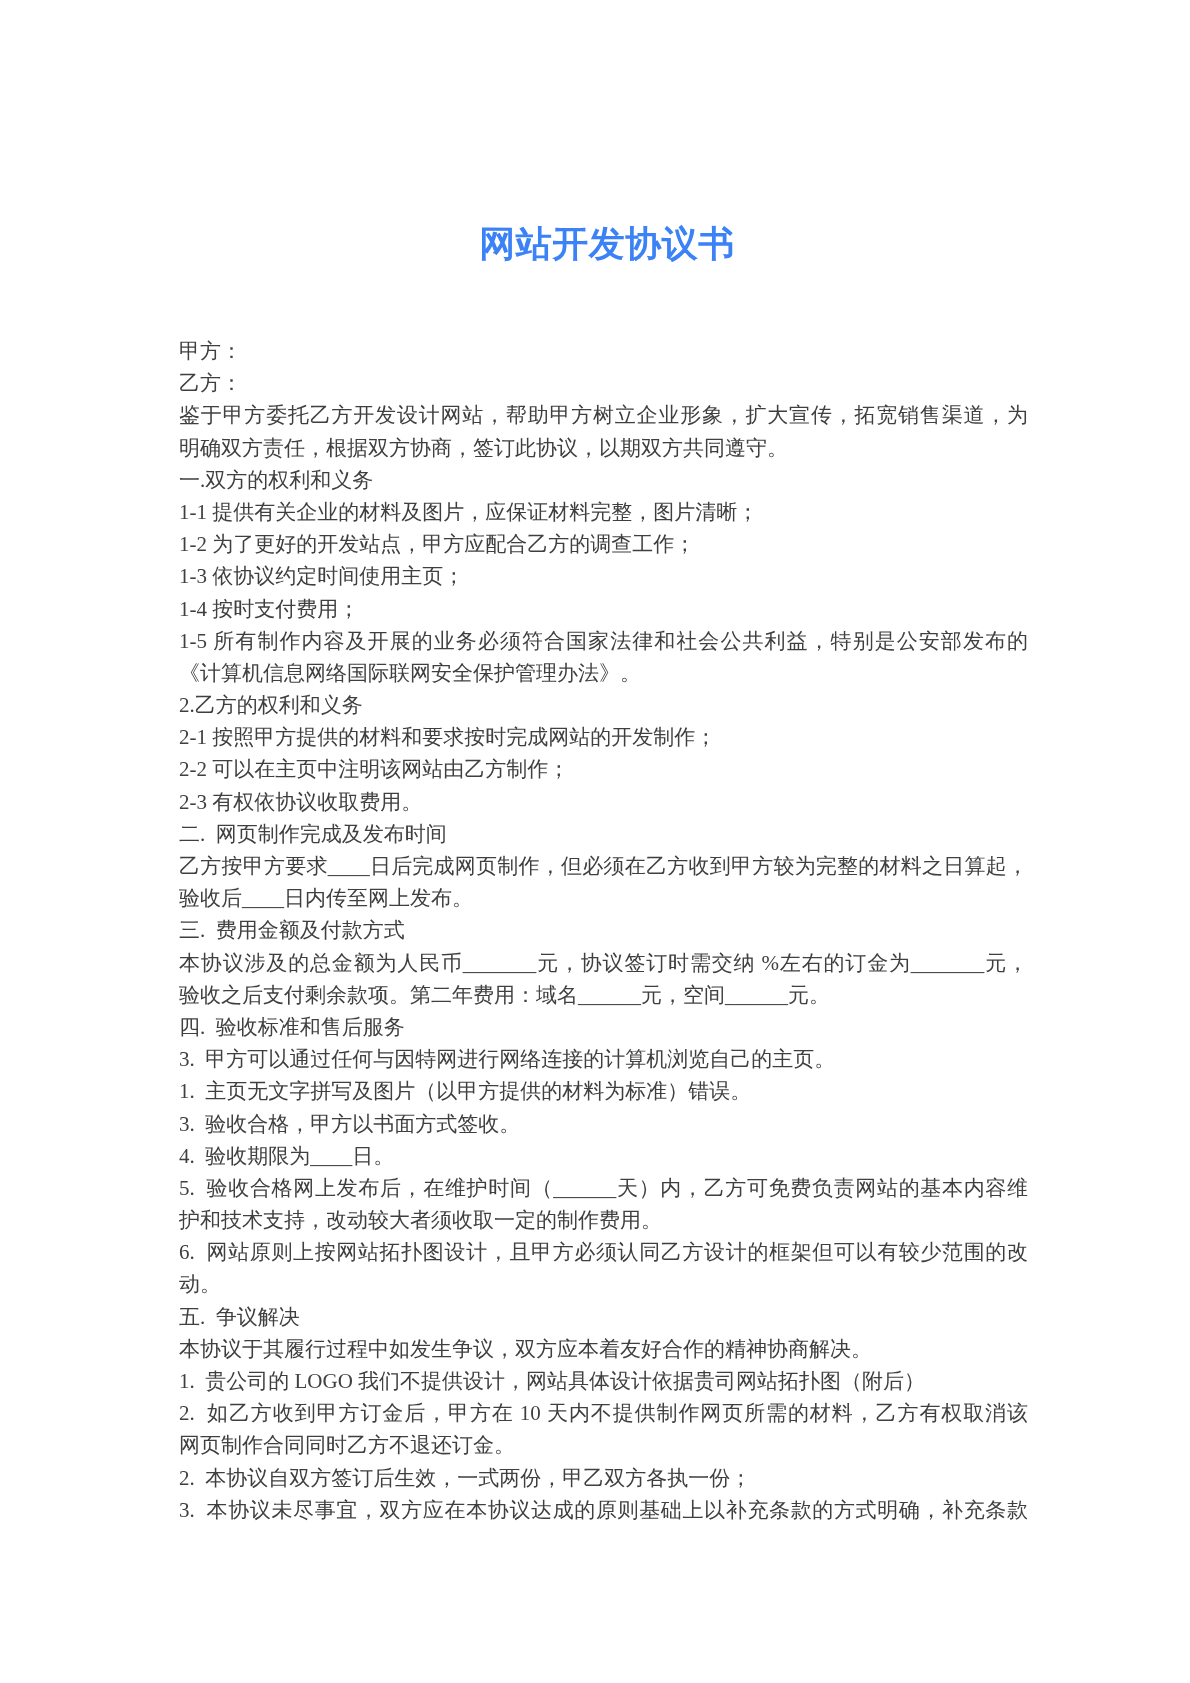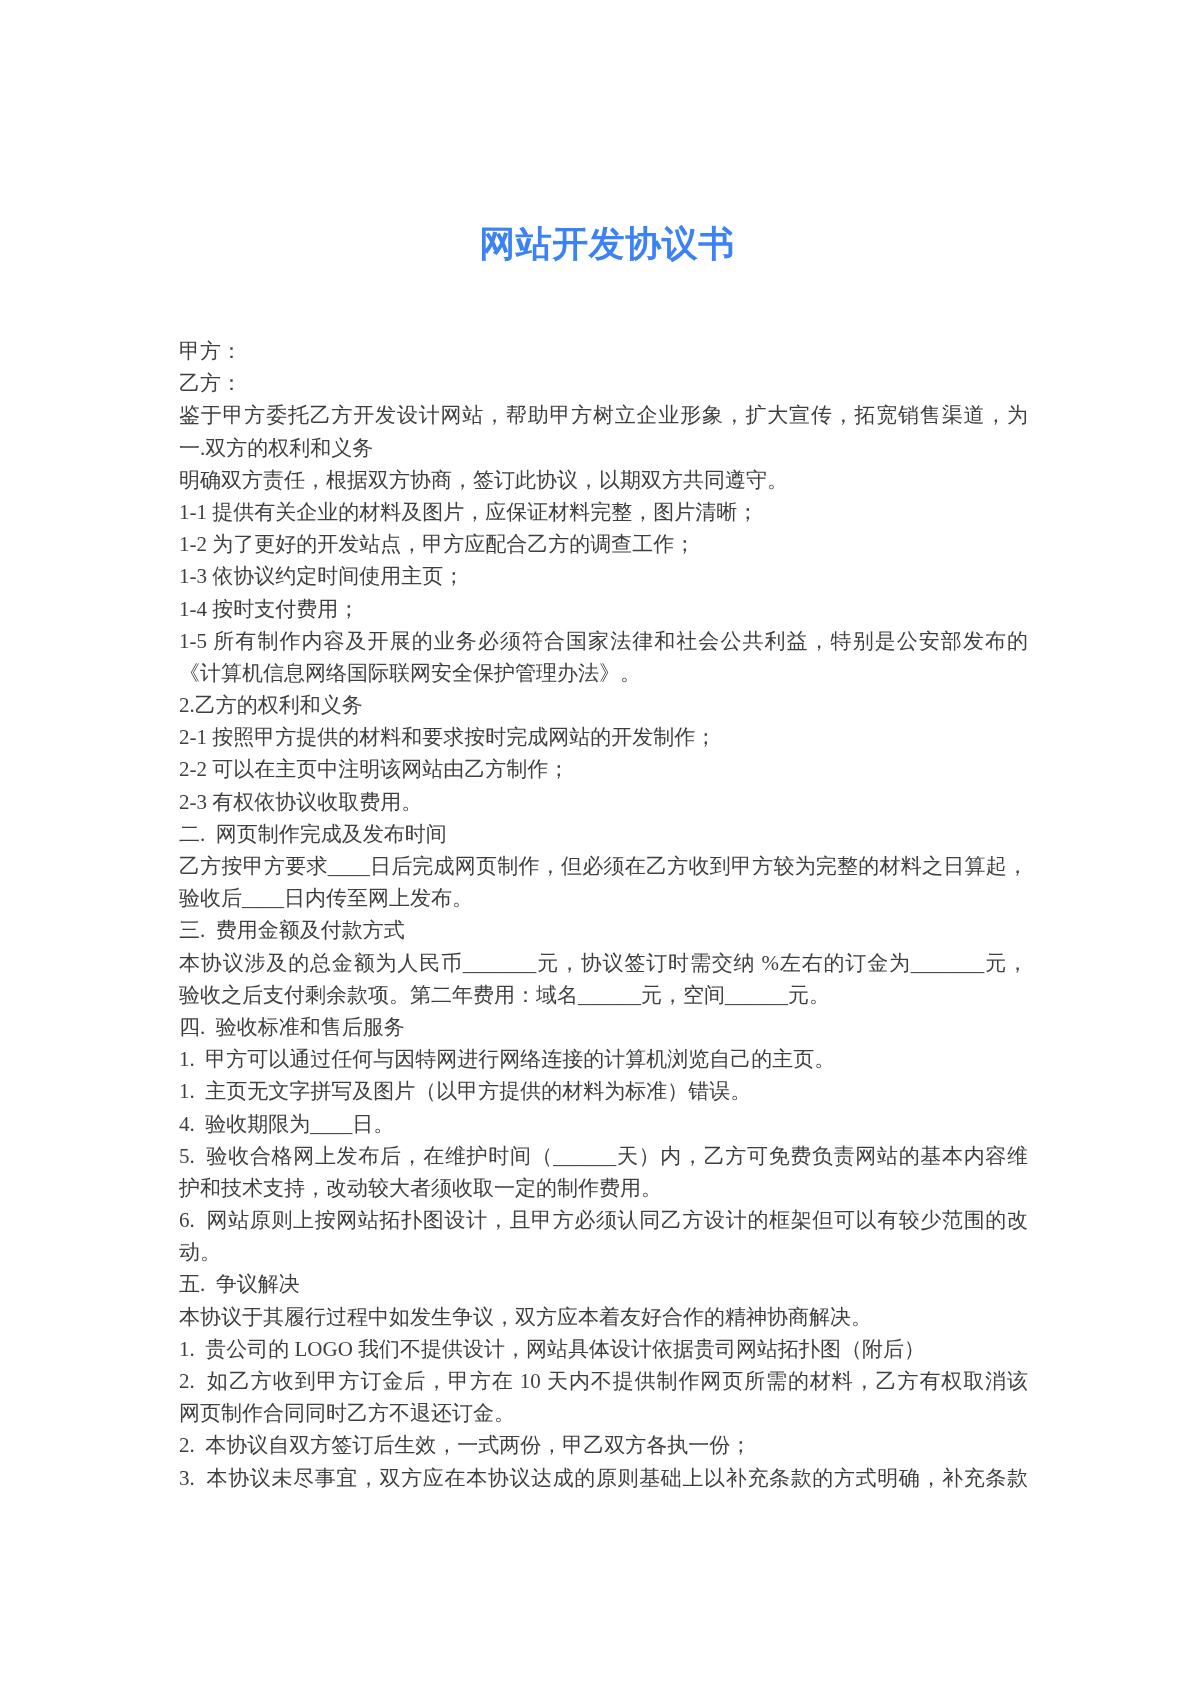--- a/index.html
+++ b/index.html
@@ -51,41 +51,42 @@
 </style>
 </head>
 <body>
 
 <div class="page">
   <h1 class="doc-title">网站开发协议书</h1>
   <div class="doc-body">
       <div class="line">甲方：</div>
       <div class="line">乙方：</div>
       <div class="line j">鉴于甲方委托乙方开发设计网站，帮助甲方树立企业形象，扩大宣传，拓宽销售渠道，为</div>
+      <div class="line">明确双方责任，根据双方协商，签订此协议，以期双方共同遵守。</div>
       <div class="line">一.双方的权利和义务</div>
-      <div class="line">明确双方责任，根据双方协商，签订此协议，以期双方共同遵守。</div>
       <div class="line">1-1 提供有关企业的材料及图片，应保证材料完整，图片清晰；</div>
       <div class="line">1-2 为了更好的开发站点，甲方应配合乙方的调查工作；</div>
       <div class="line">1-3 依协议约定时间使用主页；</div>
       <div class="line">1-4 按时支付费用；</div>
       <div class="line j">1-5 所有制作内容及开展的业务必须符合国家法律和社会公共利益，特别是公安部发布的</div>
       <div class="line">《计算机信息网络国际联网安全保护管理办法》。</div>
       <div class="line">2.乙方的权利和义务</div>
       <div class="line">2-1 按照甲方提供的材料和要求按时完成网站的开发制作；</div>
       <div class="line">2-2 可以在主页中注明该网站由乙方制作；</div>
       <div class="line">2-3 有权依协议收取费用。</div>
       <div class="line">二.  网页制作完成及发布时间</div>
       <div class="line j">乙方按甲方要求____日后完成网页制作，但必须在乙方收到甲方较为完整的材料之日算起，</div>
       <div class="line">验收后____日内传至网上发布。</div>
       <div class="line">三.  费用金额及付款方式</div>
       <div class="line j">本协议涉及的总金额为人民币_______元，协议签订时需交纳 %左右的订金为_______元，</div>
       <div class="line">验收之后支付剩余款项。第二年费用：域名______元，空间______元。</div>
       <div class="line">四.  验收标准和售后服务</div>
-      <div class="line">1.  甲方可以通过任何与因特网进行网络连接的计算机浏览自己的主页。</div>
+      <div class="line">3.  甲方可以通过任何与因特网进行网络连接的计算机浏览自己的主页。</div>
       <div class="line">1.  主页无文字拼写及图片（以甲方提供的材料为标准）错误。</div>
+      <div class="line">3.  验收合格，甲方以书面方式签收。</div>
       <div class="line">4.  验收期限为____日。</div>
       <div class="line j">5.  验收合格网上发布后，在维护时间（______天）内，乙方可免费负责网站的基本内容维</div>
       <div class="line">护和技术支持，改动较大者须收取一定的制作费用。</div>
       <div class="line j">6.  网站原则上按网站拓扑图设计，且甲方必须认同乙方设计的框架但可以有较少范围的改</div>
       <div class="line">动。</div>
       <div class="line">五.  争议解决</div>
       <div class="line">本协议于其履行过程中如发生争议，双方应本着友好合作的精神协商解决。</div>
       <div class="line">1.  贵公司的 LOGO 我们不提供设计，网站具体设计依据贵司网站拓扑图（附后）</div>
       <div class="line j">2.  如乙方收到甲方订金后，甲方在 10 天内不提供制作网页所需的材料，乙方有权取消该</div>
       <div class="line">网页制作合同同时乙方不退还订金。</div>

